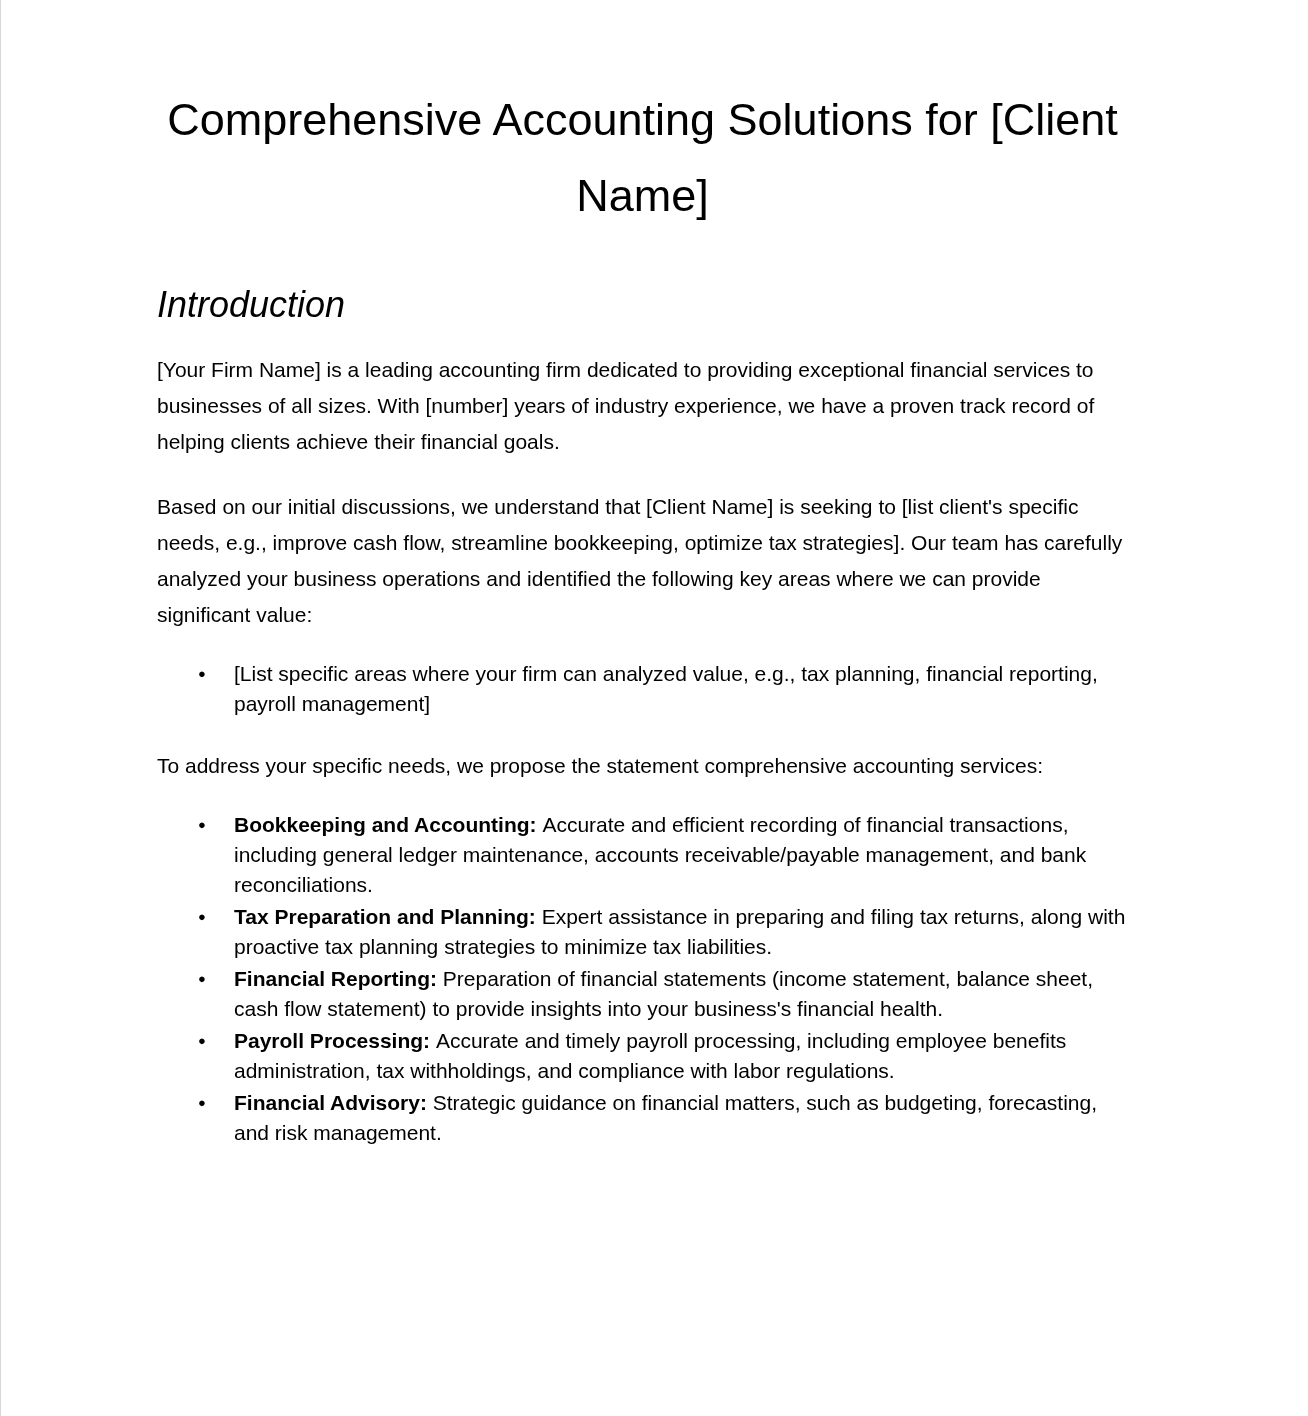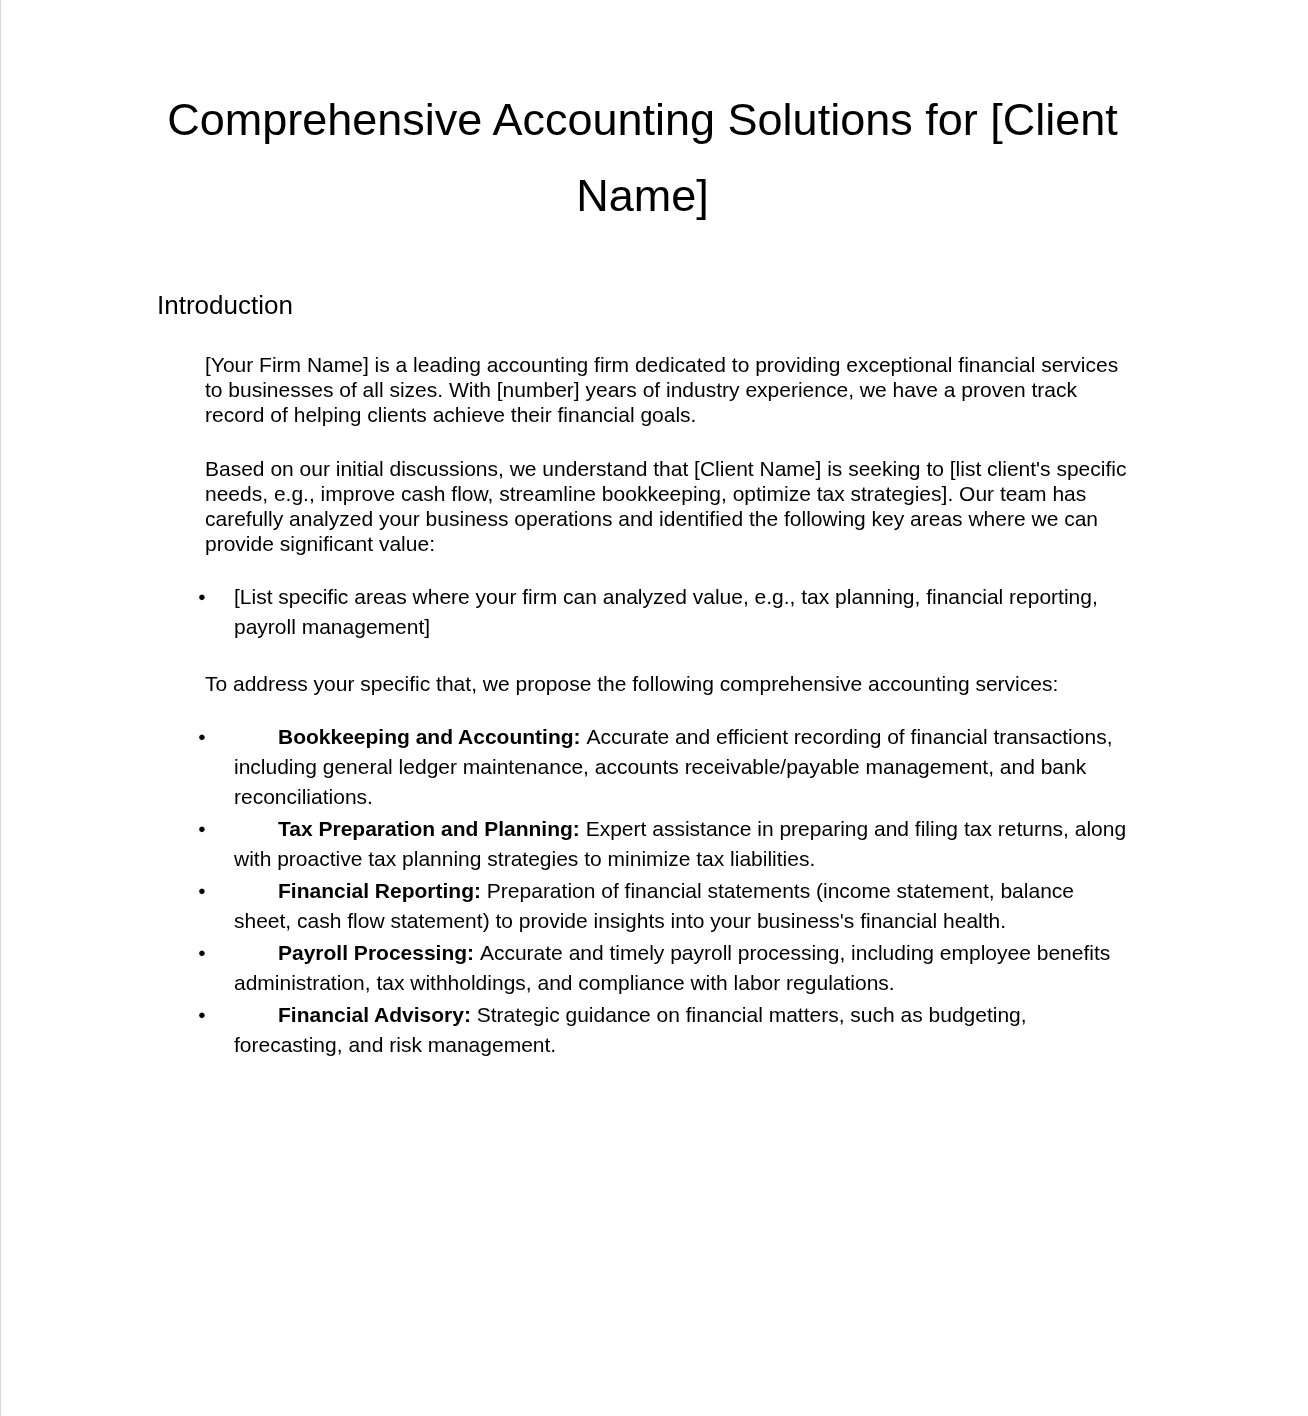--- a/index.html
+++ b/index.html
@@ -24,31 +24,31 @@
   }
   .doc-title{
     font-size:45px;
     font-weight:400;
     line-height:76px;
     text-align:center;
     margin-bottom:28px;
     letter-spacing:0;
   }
   .doc-heading{
-    font-size:26px;
+    font-size:36px;
     font-weight:400;
     line-height:42px;
     margin-top:50px;
     margin-bottom:26px;
+    font-style:italic;
   }
   .doc-para{
     font-size:21px;
-    line-height:25px;
+    line-height:36px;
     margin-bottom:29px;
-    margin-left:48px;
   }
   .doc-list{
     list-style:none;
     margin-top:-3px;
     margin-bottom:29px;
   }
   .doc-list li{
     position:relative;
     font-size:21px;
     line-height:30px;
@@ -57,41 +57,40 @@
   }
   .bullet-marker{
     position:absolute;
     left:41px;
     top:0;
     line-height:30px;
     font-size:13px;
   }
   .bullet-lead{
     font-weight:700;
-    margin-left:44px;
   }
 </style>
 </head>
 <body>
 
 <div class="page">
   <h1 class="doc-title">Comprehensive Accounting Solutions for [Client Name]</h1>
   <div id="doc-sections">
       <section>
         <h2 class="doc-heading">Introduction</h2>
         <p class="doc-para">[Your Firm Name] is a leading accounting firm dedicated to providing exceptional financial services to businesses of all sizes. With [number] years of industry experience, we have a proven track record of helping clients achieve their financial goals.</p>
       </section>
       <section>
         <p class="doc-para">Based on our initial discussions, we understand that [Client Name] is seeking to [list client's specific needs, e.g., improve cash flow, streamline bookkeeping, optimize tax strategies]. Our team has carefully analyzed your business operations and identified the following key areas where we can provide significant value:</p>
         <ul class="doc-list">
           <li><span class="bullet-marker">●</span><span>[List specific areas where your firm can analyzed value, e.g., tax planning, financial reporting, payroll management]</span></li>
         </ul>
       </section>
       <section>
-        <p class="doc-para">To address your specific that, we propose the following comprehensive accounting services:</p>
+        <p class="doc-para">To address your specific needs, we propose the statement comprehensive accounting services:</p>
         <ul class="doc-list">
           <li><span class="bullet-marker">●</span><span class="bullet-lead">Bookkeeping and Accounting: </span><span>Accurate and efficient recording of financial transactions, including general ledger maintenance, accounts receivable/payable management, and bank reconciliations.</span></li>
           <li><span class="bullet-marker">●</span><span class="bullet-lead">Tax Preparation and Planning: </span><span>Expert assistance in preparing and filing tax returns, along with proactive tax planning strategies to minimize tax liabilities.</span></li>
           <li><span class="bullet-marker">●</span><span class="bullet-lead">Financial Reporting: </span><span>Preparation of financial statements (income statement, balance sheet, cash flow statement) to provide insights into your business's financial health.</span></li>
           <li><span class="bullet-marker">●</span><span class="bullet-lead">Payroll Processing: </span><span>Accurate and timely payroll processing, including employee benefits administration, tax withholdings, and compliance with labor regulations.</span></li>
           <li><span class="bullet-marker">●</span><span class="bullet-lead">Financial Advisory: </span><span>Strategic guidance on financial matters, such as budgeting, forecasting, and risk management.</span></li>
         </ul>
       </section>
     </div>
 </div>

